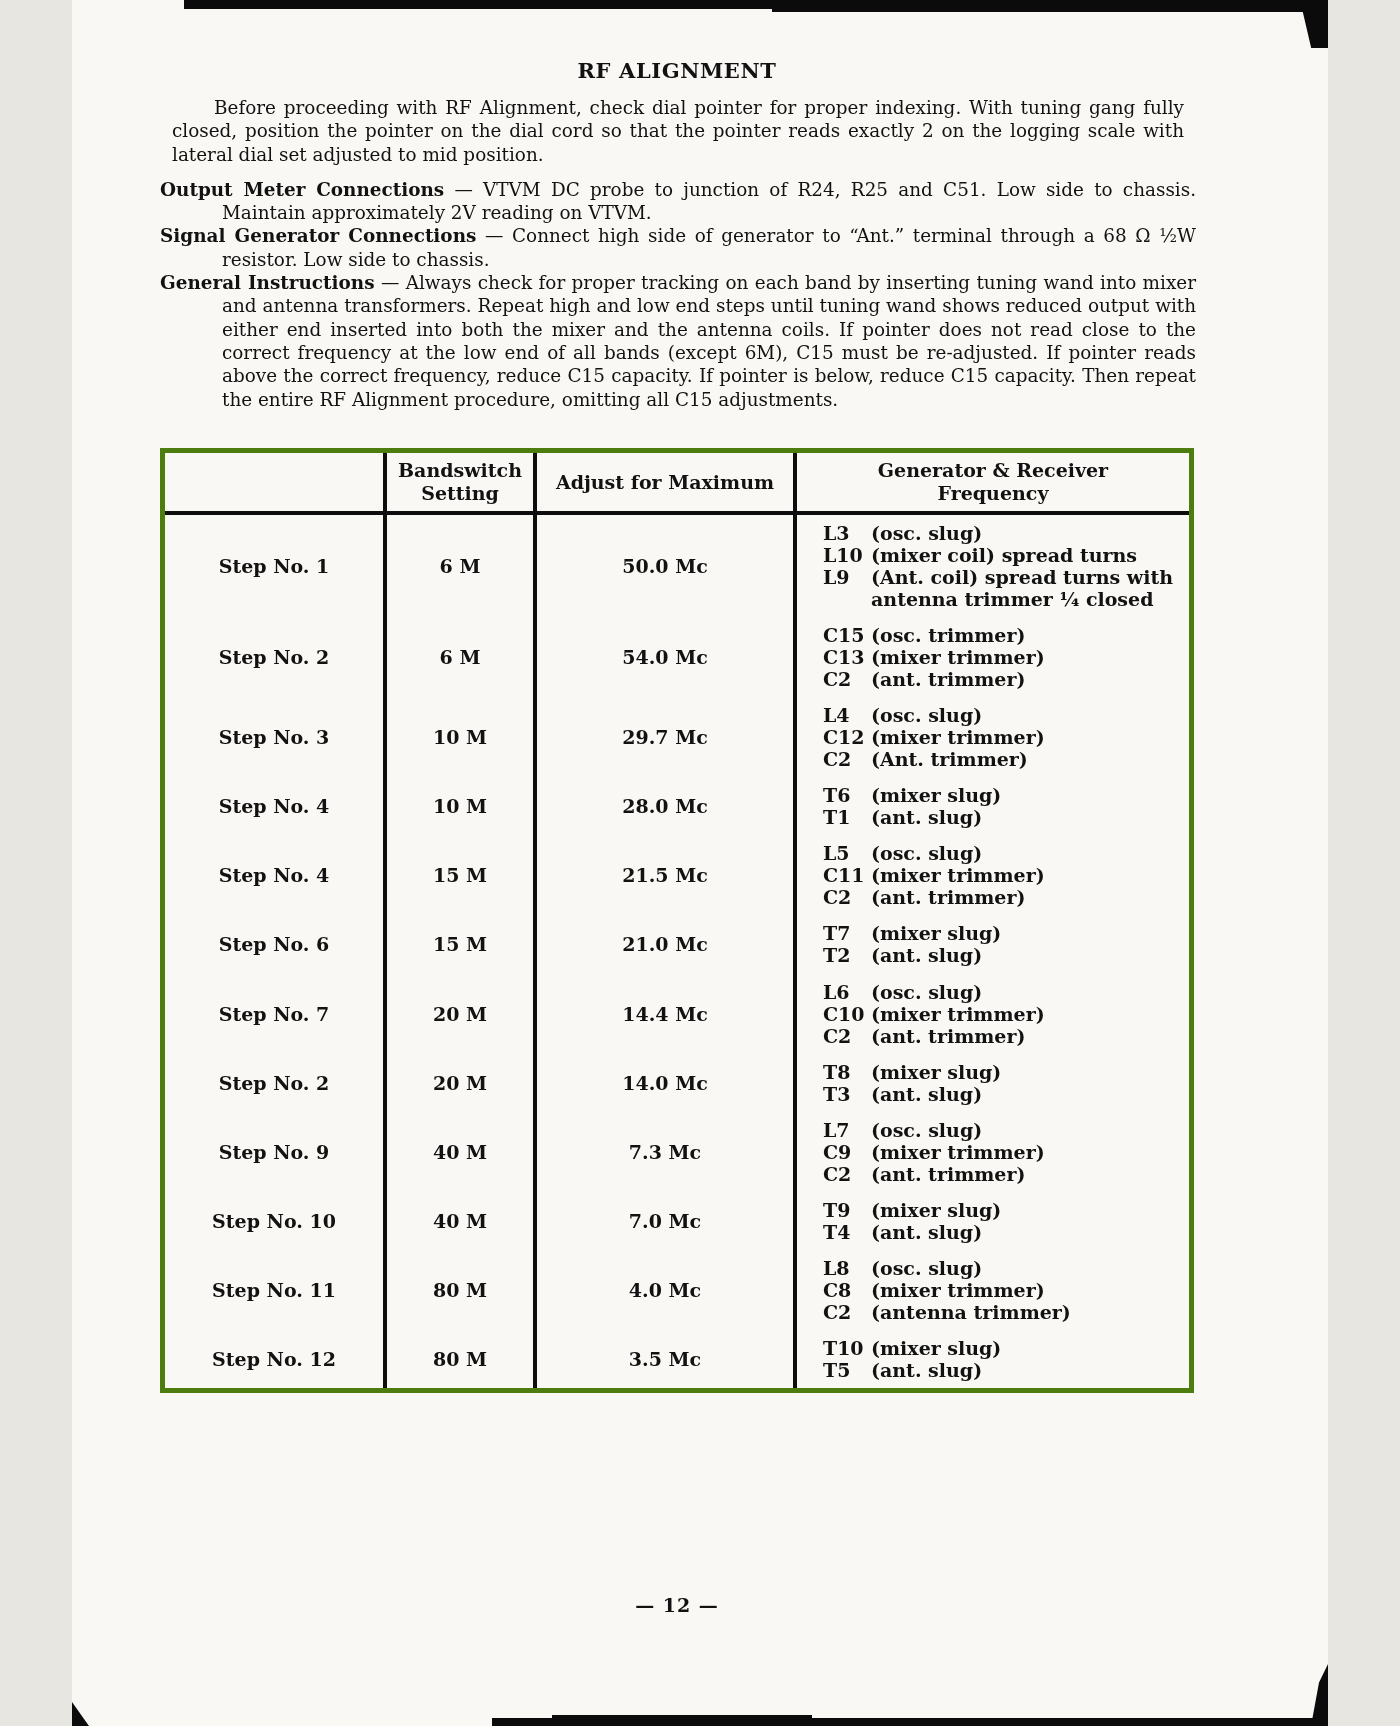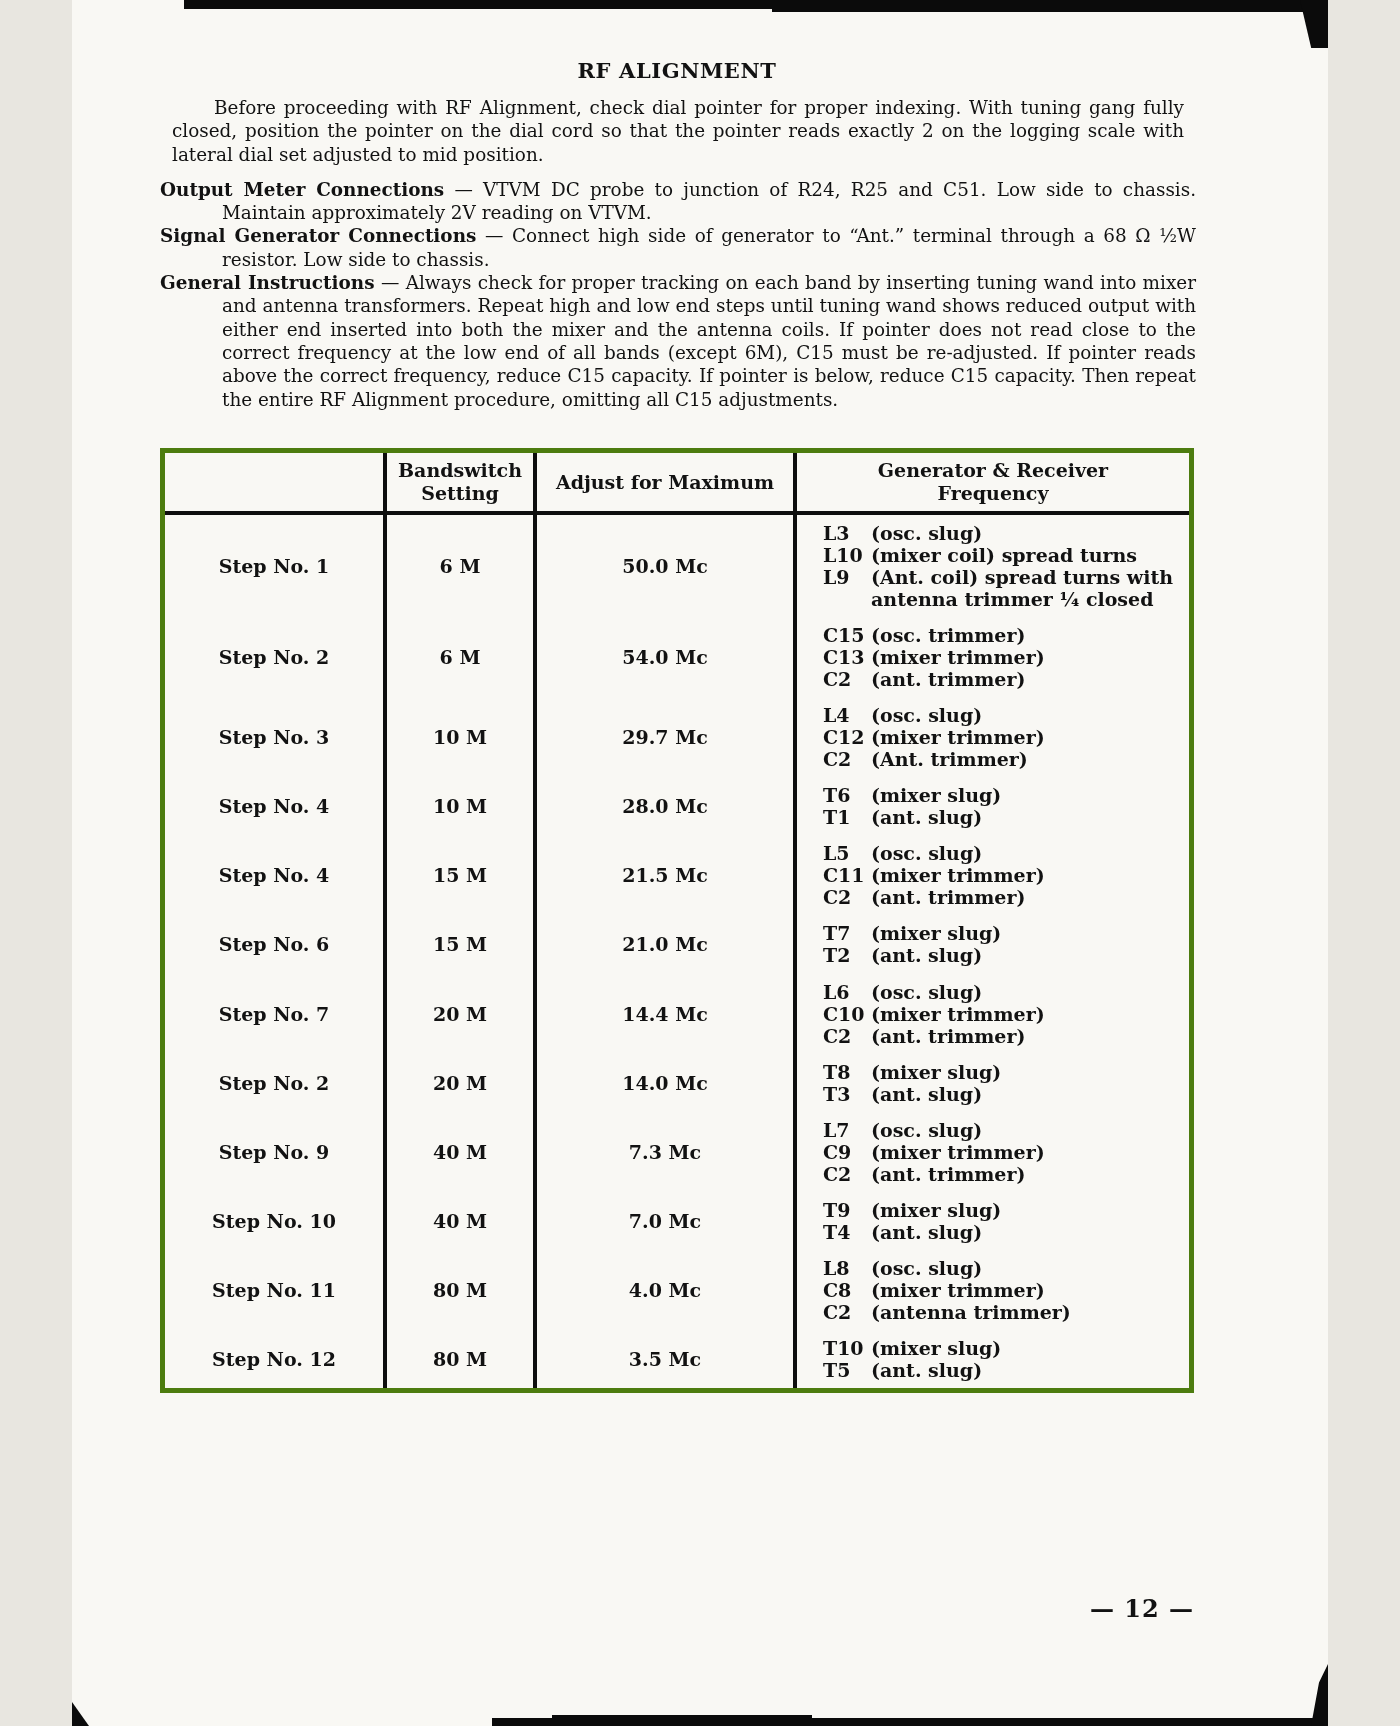--- a/index.html
+++ b/index.html
@@ -55,22 +55,22 @@
     font-weight:bold; font-size:19px; box-sizing:border-box; line-height:22px;
   }
   .trow .td + .td { border-left:4px solid #0e0e0e; }
   .td.adjust { display:flex; flex-direction:column; align-items:flex-start; justify-content:center;
     padding:5px 8px 5px 26px; }
   .adj-line { display:flex;align-items:center; }
   .adj-line .ref { display:inline-block; min-width:48px; }
   .adj-line.cont { padding-left:48px; }
   
   .page-number {
-    position:absolute; top:1594px; left:88px; width:1034px; text-align:right;
-    font-size:24px; font-weight:bold; letter-spacing:1px;
+    position:absolute; top:1594px; left:88px; width:1034px; text-align:center;
+    font-size:19px; font-weight:bold; letter-spacing:1px;
   }
 </style>
 </head>
 <body>
 
 <div class="page">
 
   <div class="top-bar"></div>
   <div class="top-bar2"></div>
   <div class="top-corner"></div>

